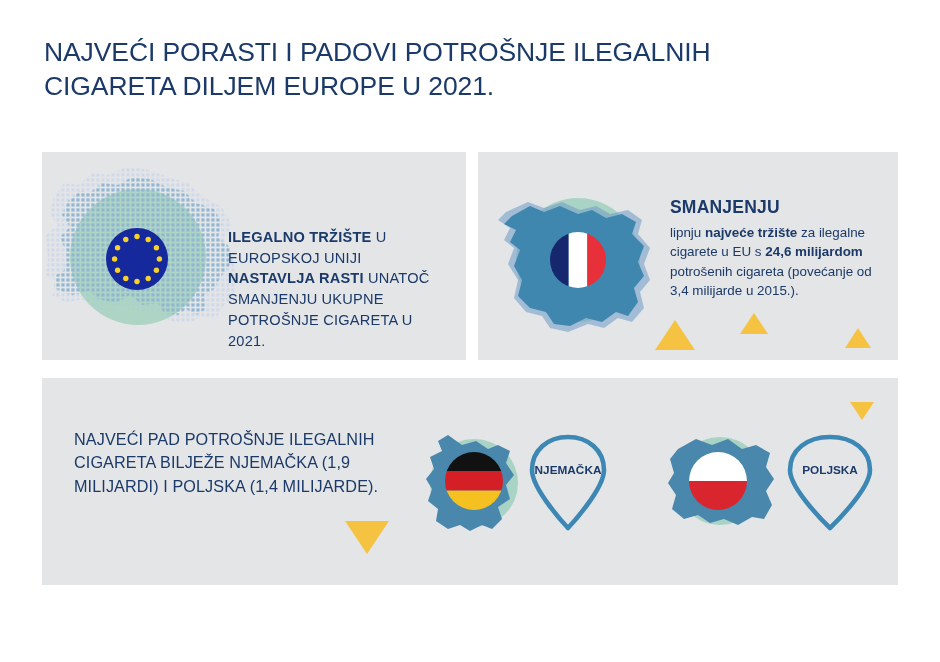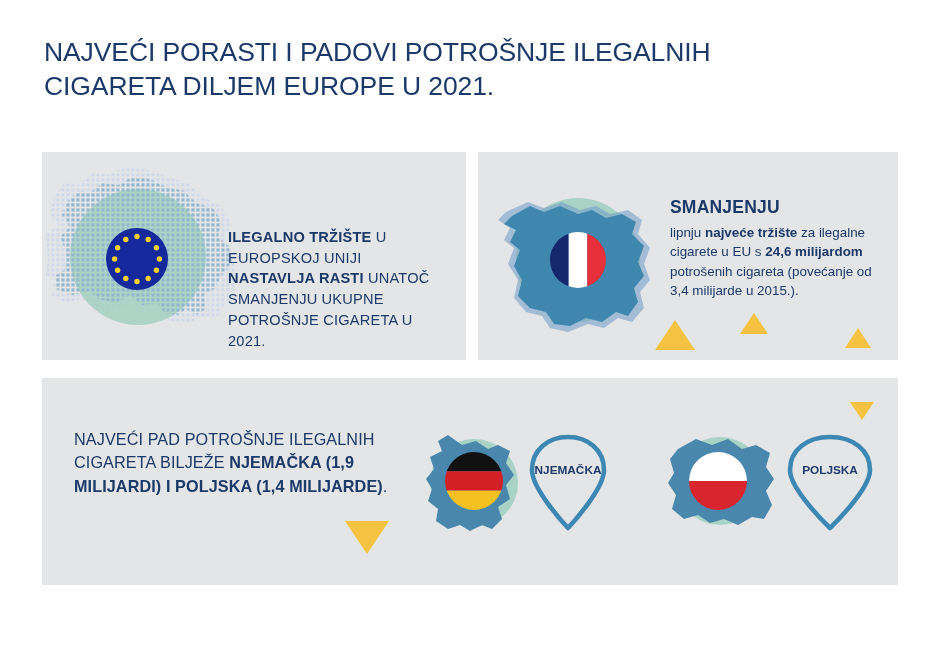--- a/index.html
+++ b/index.html
@@ -39,21 +39,21 @@
     font-size:13.4px;line-height:1.46;color:#1b3a69;
   }
   #fr-title{font-weight:bold;font-size:17.5px;letter-spacing:.2px;display:block;margin-bottom:2px;}
 
   
   #bottom-text{
     position:absolute;left:74px;top:428px;width:330px;
     font-size:16.2px;line-height:1.45;color:#1b3a69;
     text-transform:uppercase;letter-spacing:.1px;
   }
-  #bottom-text .b{font-weight:bold;}
+  #bottom-text .b{font-weight:normal;}
 
   
   #footer{
     position:absolute;left:46px;top:612px;
     font-size:8.2px;color:#2e4f80;letter-spacing:.05px;
     white-space:nowrap;
   }
 
   
   .gfx{position:absolute;}

